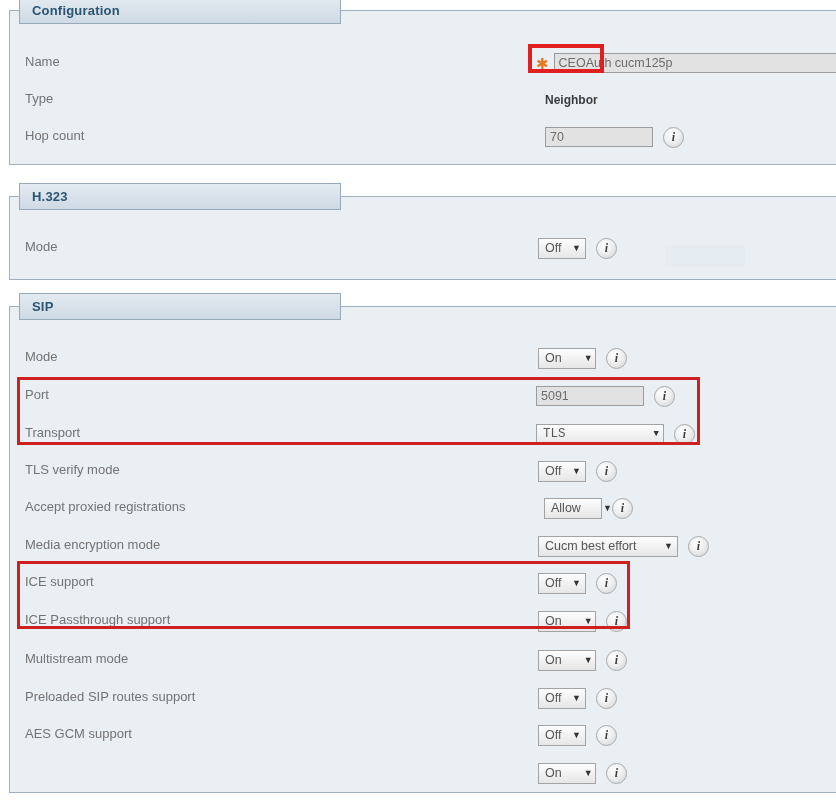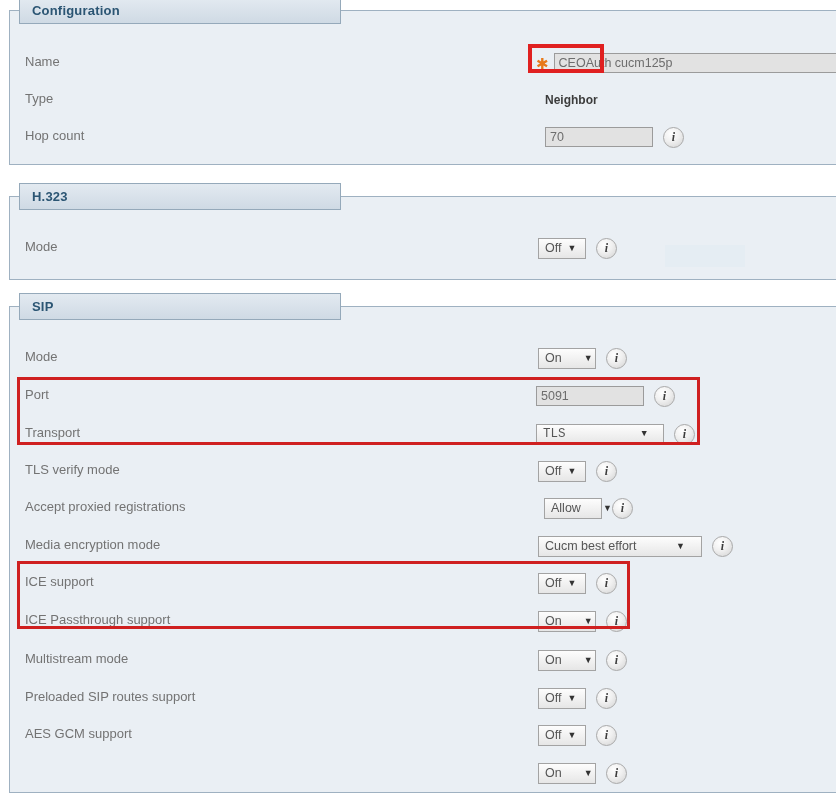--- a/index.html
+++ b/index.html
@@ -107,32 +107,32 @@
   .selbox {
     box-sizing: border-box;
     height: 21px;
     background: linear-gradient(to bottom, #fdfdfd 0%, #f2f2f2 48%, #e6e6e6 100%);
     border: 1px solid #a3a3a3;
     font-size: 12.5px;
     color: #555;
     display: flex;
     align-items: center;
     justify-content: space-between;
-    padding: 0 16px 0 6px;
+    padding: 0 4px 0 6px;
     white-space: nowrap;
   }
   .selbox .caret {
     font-size: 9px;
     color: #333;
     margin-left: 6px;
   }
   .selbox.w-sm  { width: 48px;  }
   .selbox.w-md  { width: 58px; gap: 16px;  }
   .selbox.w-tls { width: 128px; font-family: Liberation Mono, monospace; }
-  .selbox.w-lg  { width: 164px; text-align: right; }
+  .selbox.w-lg  { width: 140px; text-align: right; }
 
   .static-val {
     font-size: 12px;
     font-weight: bold;
     color: #3c3c3c;
   }
 
   .info {
     width: 19px;
     height: 19px;

